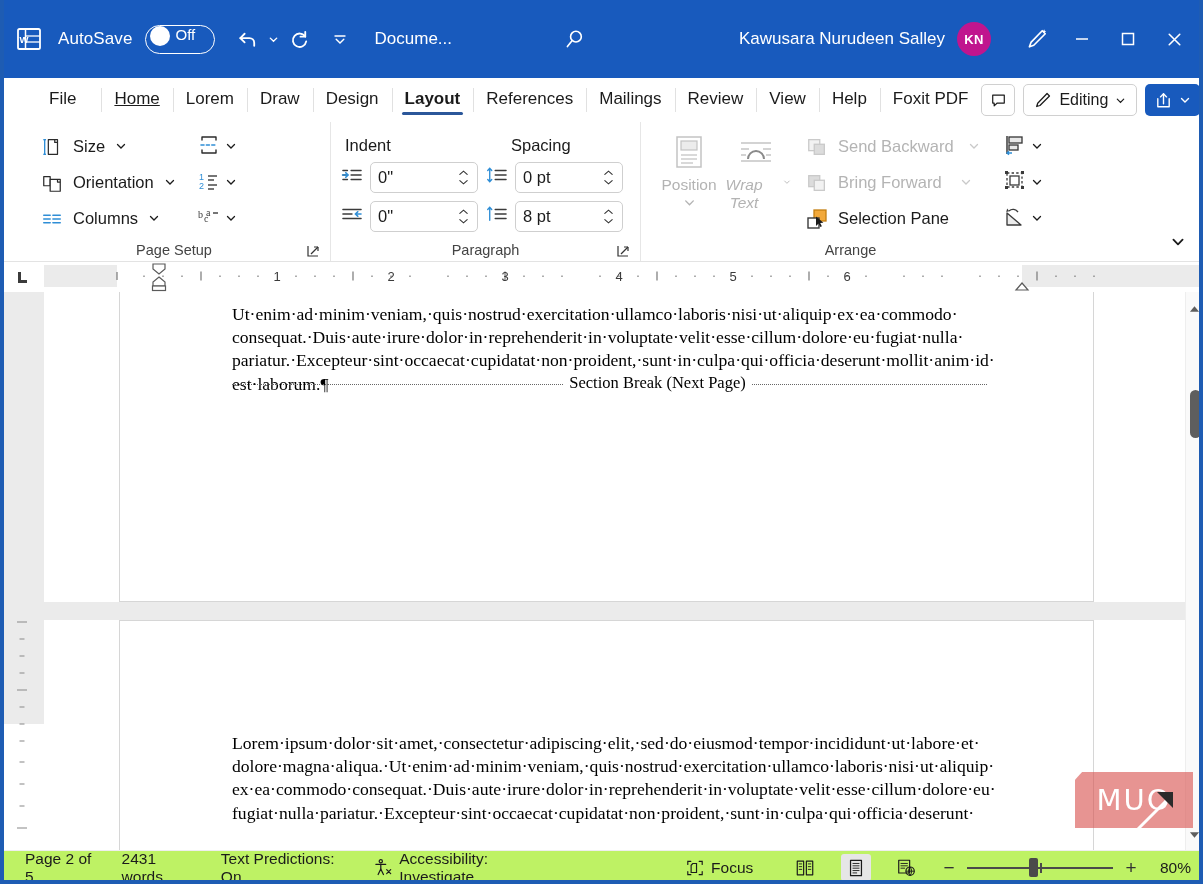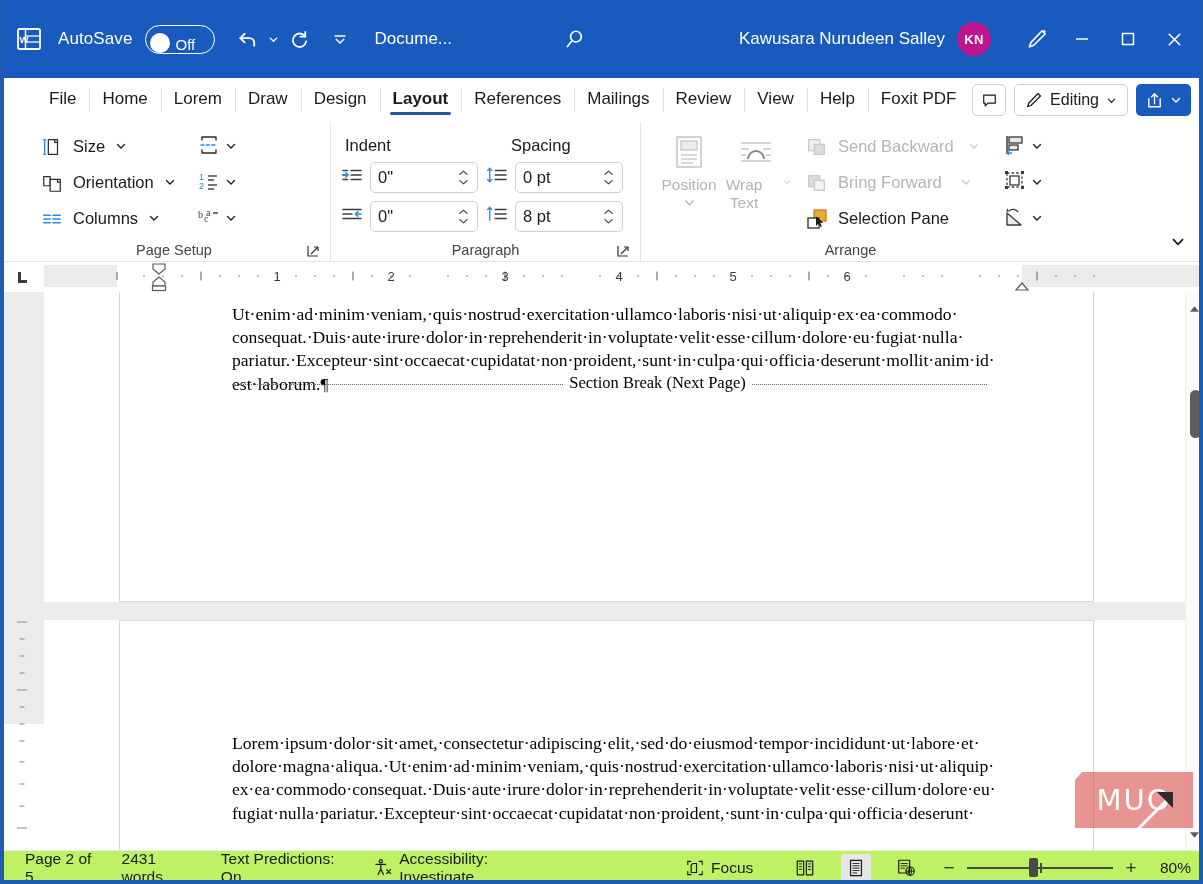--- a/index.html
+++ b/index.html
@@ -30,21 +30,21 @@
     margin-right: 14px;
     display: flex; align-items: center; justify-content: center;
   }
   .autosave-label {
     color: #fff; font-size: 17px; letter-spacing: .1px;
     margin-right: 12px; white-space: nowrap;
   }
   .toggle {
     width: 70px; height: 29px; border-radius: 15px;
     border: 1.6px solid #ffffff; background: transparent;
-    display: flex; align-items: flex-end; padding: 0 4px;
+    display: flex; align-items: flex-start; padding: 0 4px;
     cursor: pointer; margin-right: 16px;
   }
   .toggle .knob {
     width: 20px; height: 20px; border-radius: 50%;
     background: #fff; flex: 0 0 auto;
   }
   .toggle .state {
     color: #fff; font-size: 15px; margin-left: 6px;
   }
   .tb-icon {
@@ -382,21 +382,21 @@
       <svg width="19" height="19" viewBox="0 0 18 18" fill="none" stroke="#fff" stroke-width="1.5" stroke-linecap="round">
           <path d="M4 4 L14 14 M14 4 L4 14"></path>
         </svg>
     </div>
   </div>
 
   <div class="tabbar">
     <div class="tab">
         <span class="lbl">File</span>
       </div>
-    <div class="tab sep" style="">
+    <div class="tab sep" style="margin-left:12px;text-decoration:underline;">
         <span class="lbl">Home</span>
       </div>
     <div class="tab sep">
         <span class="lbl">Lorem</span>
       </div>
     <div class="tab sep">
         <span class="lbl">Draw</span>
       </div>
     <div class="tab sep">
         <span class="lbl">Design</span>
@@ -699,21 +699,21 @@
             <svg width="42" height="42" viewBox="0 0 42 42">
               <line x1="6" y1="9" x2="36" y2="9" stroke="#c9c9c9" stroke-width="1.6"></line>
               <line x1="6" y1="15" x2="14" y2="15" stroke="#c9c9c9" stroke-width="1.6"></line>
               <line x1="28" y1="15" x2="36" y2="15" stroke="#c9c9c9" stroke-width="1.6"></line>
               <line x1="6" y1="21" x2="11" y2="21" stroke="#c9c9c9" stroke-width="1.6"></line>
               <line x1="31" y1="21" x2="36" y2="21" stroke="#c9c9c9" stroke-width="1.6"></line>
               <line x1="6" y1="27" x2="36" y2="27" stroke="#c9c9c9" stroke-width="1.6"></line>
               <path d="M13 25 a8 8 0 0 1 16 0" fill="none" stroke="#8a8a8a" stroke-width="2"></path>
             </svg>
           </div>
-          <div class="txt" style="display:flex;align-items:flex-start;justify-content:center;gap:16px;">
+          <div class="txt" style="display:flex;align-items:flex-start;justify-content:center;gap:16px;font-style:italic;">
             <span>Wrap Text</span>
             <svg width="12" height="12" viewBox="0 0 12 12" fill="none" stroke="#b3b3b3" stroke-width="1.3" stroke-linecap="round">
                 <path d="M2.5 4.5 L6 8 L9.5 4.5"></path>
               </svg>
           </div>
         </div>
 
         <div class="stack" style="margin-left:8px;">
           <div class="rowbtn disabled">
             <span class="ic">

